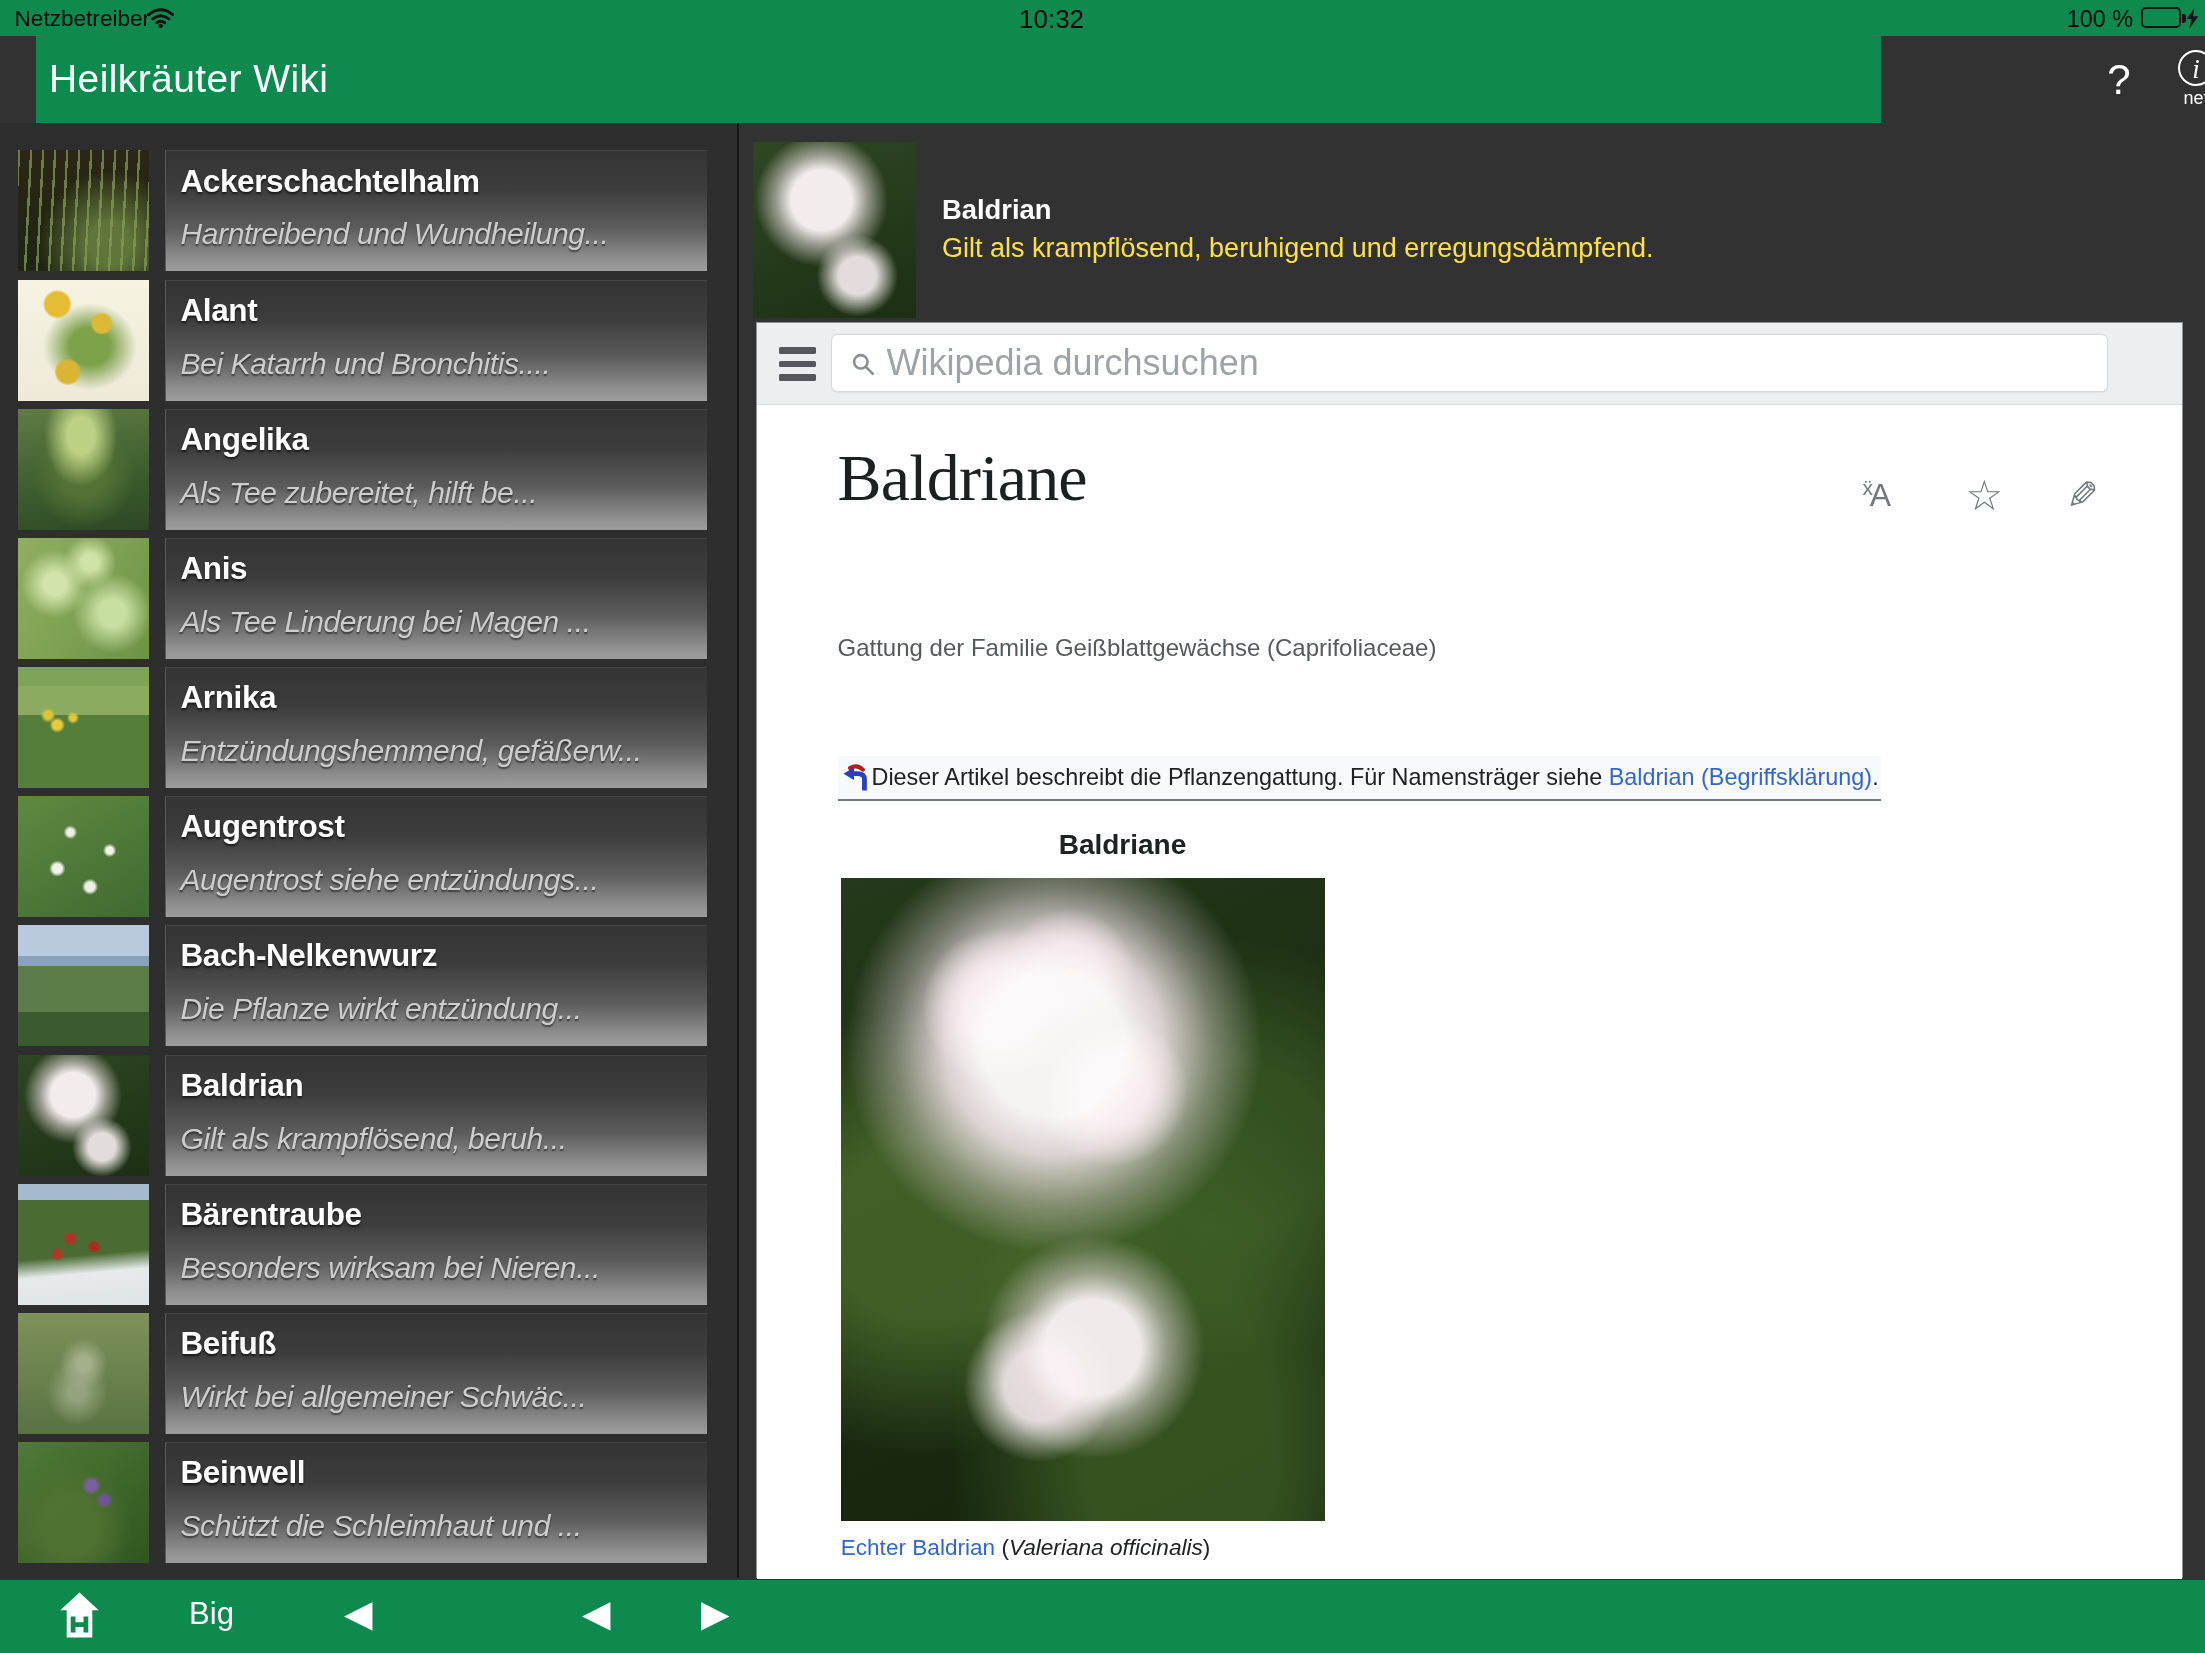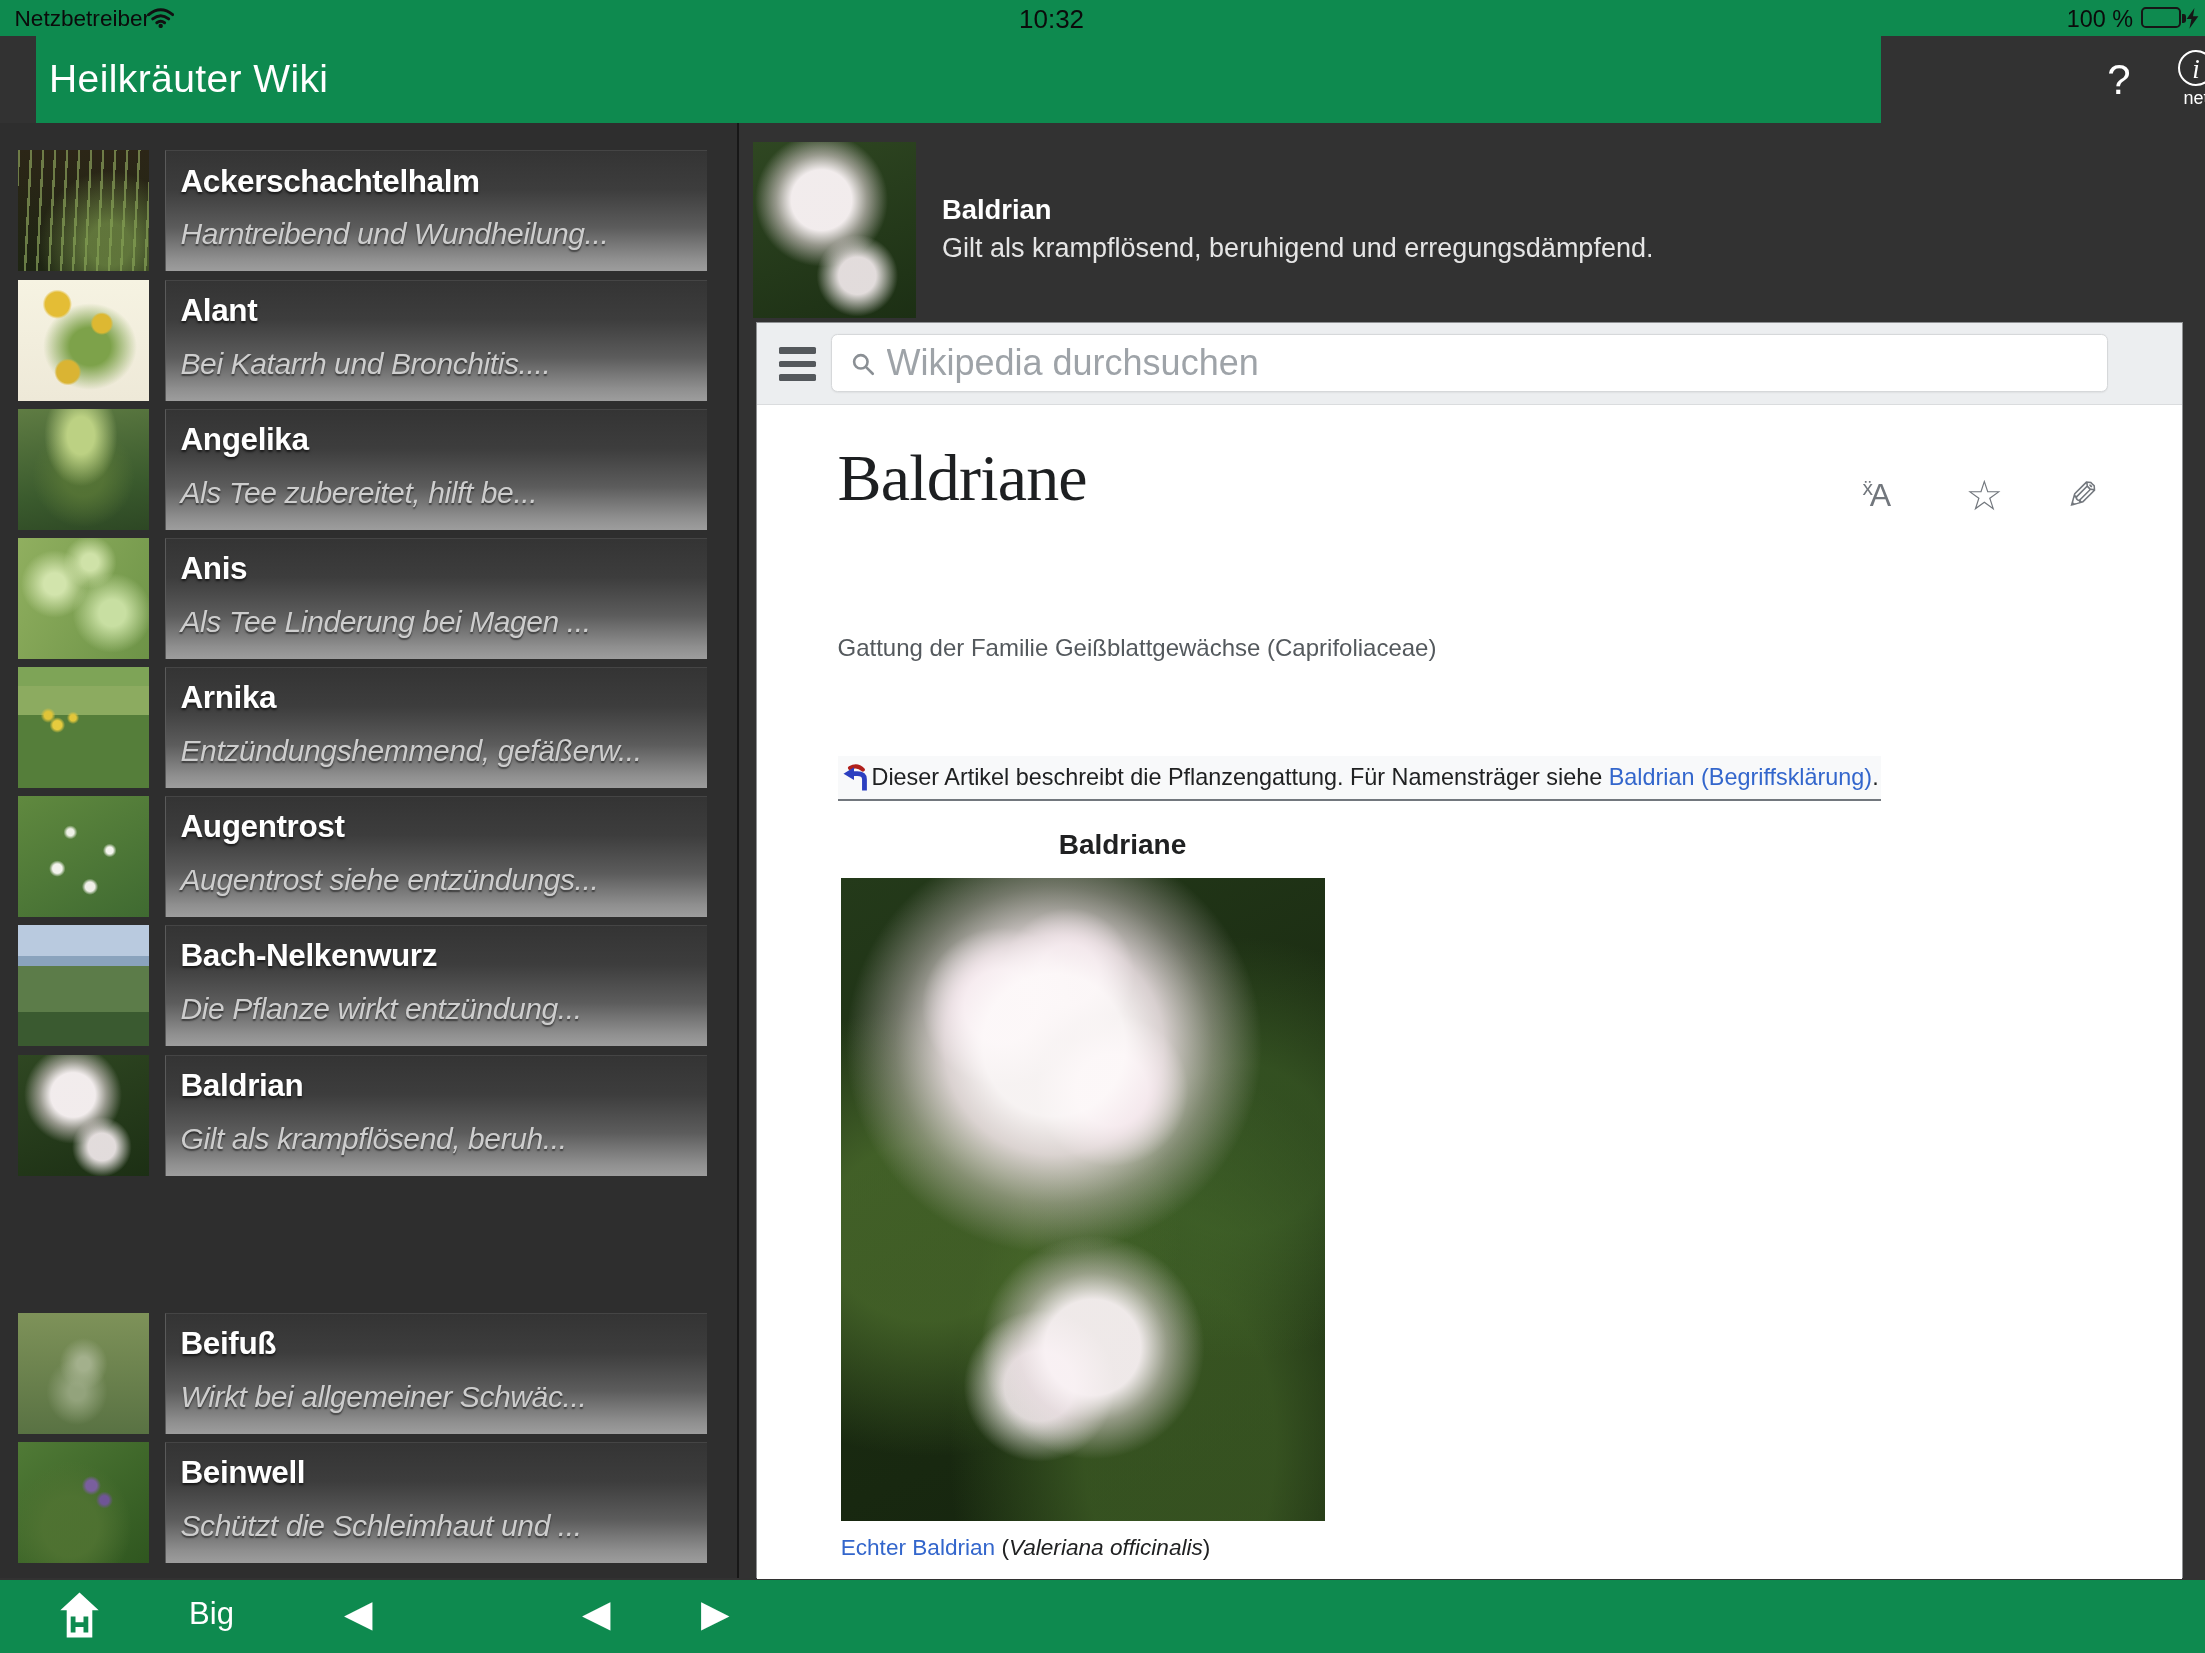--- a/index.html
+++ b/index.html
@@ -82,21 +82,21 @@
       linear-gradient(#7e9259,#597243);}
   .t11{background:radial-gradient(circle at 56% 36%,#7a5f9e 0 5%,transparent 9%),
       radial-gradient(circle at 66% 48%,#6f5596 0 4%,transparent 8%),
       radial-gradient(ellipse at 40% 70%,rgba(80,115,50,.9) 0 25%,transparent 55%),
       linear-gradient(140deg,#507a36,#2f561f);}
 
   
   .main{position:absolute;left:741px;top:0;width:1464px;height:1455px;}
   .card-thumb{position:absolute;left:12px;top:19.4px;width:163px;height:176px;}
   .card-title{position:absolute;left:201px;top:71px;color:#fff;font-size:27.4px;font-weight:700;}
-  .card-desc{position:absolute;left:201px;top:110px;color:#e5e5e5;font-size:27px;}
+  .card-desc{position:absolute;left:201px;top:110px;color:#fde047;font-size:27px;}
 
   .wikipanel{position:absolute;left:14.5px;top:199px;width:1427px;height:1256px;background:#ffffff;
     border:1.6px solid #8f9193;border-bottom:none;}
   .wikiheader{position:absolute;left:0;top:0;width:100%;height:82px;background:#eceef0;border-bottom:0.8px solid #dadcde;}
   .hamburger{position:absolute;left:22.6px;top:24px;width:37px;height:36px;cursor:pointer;}
   .hamburger span{position:absolute;left:0;width:37px;height:6.5px;background:#54585c;border-radius:1.6px;}
   .hamburger span:nth-child(1){top:0;}
   .hamburger span:nth-child(2){top:13.7px;}
   .hamburger span:nth-child(3){top:27.4px;}
   .searchbox{position:absolute;left:74px;top:11.3px;width:1277px;height:58px;background:#fff;border:0.8px solid #d6d8da;
@@ -232,20 +232,27 @@
           <div class="sdesc">Die Pflanze wirkt entzündung...</div>
         </div>
       </div>
       <div class="sitem" style="top:932px">
         <div class="thumb t8"></div>
         <div class="spanel">
           <div class="sname">Baldrian</div>
           <div class="sdesc">Gilt als krampflösend, beruh...</div>
         </div>
       </div>
+      <div class="sitem" style="top:1061px">
+        <div class="thumb t9"></div>
+        <div class="spanel">
+          <div class="sname">Bärentraube</div>
+          <div class="sdesc">Besonders wirksam bei Nieren...</div>
+        </div>
+      </div>
       <div class="sitem" style="top:1190px">
         <div class="thumb t10"></div>
         <div class="spanel">
           <div class="sname">Beifuß</div>
           <div class="sdesc">Wirkt bei allgemeiner Schwäc...</div>
         </div>
       </div>
       <div class="sitem" style="top:1319px">
         <div class="thumb t11"></div>
         <div class="spanel">

